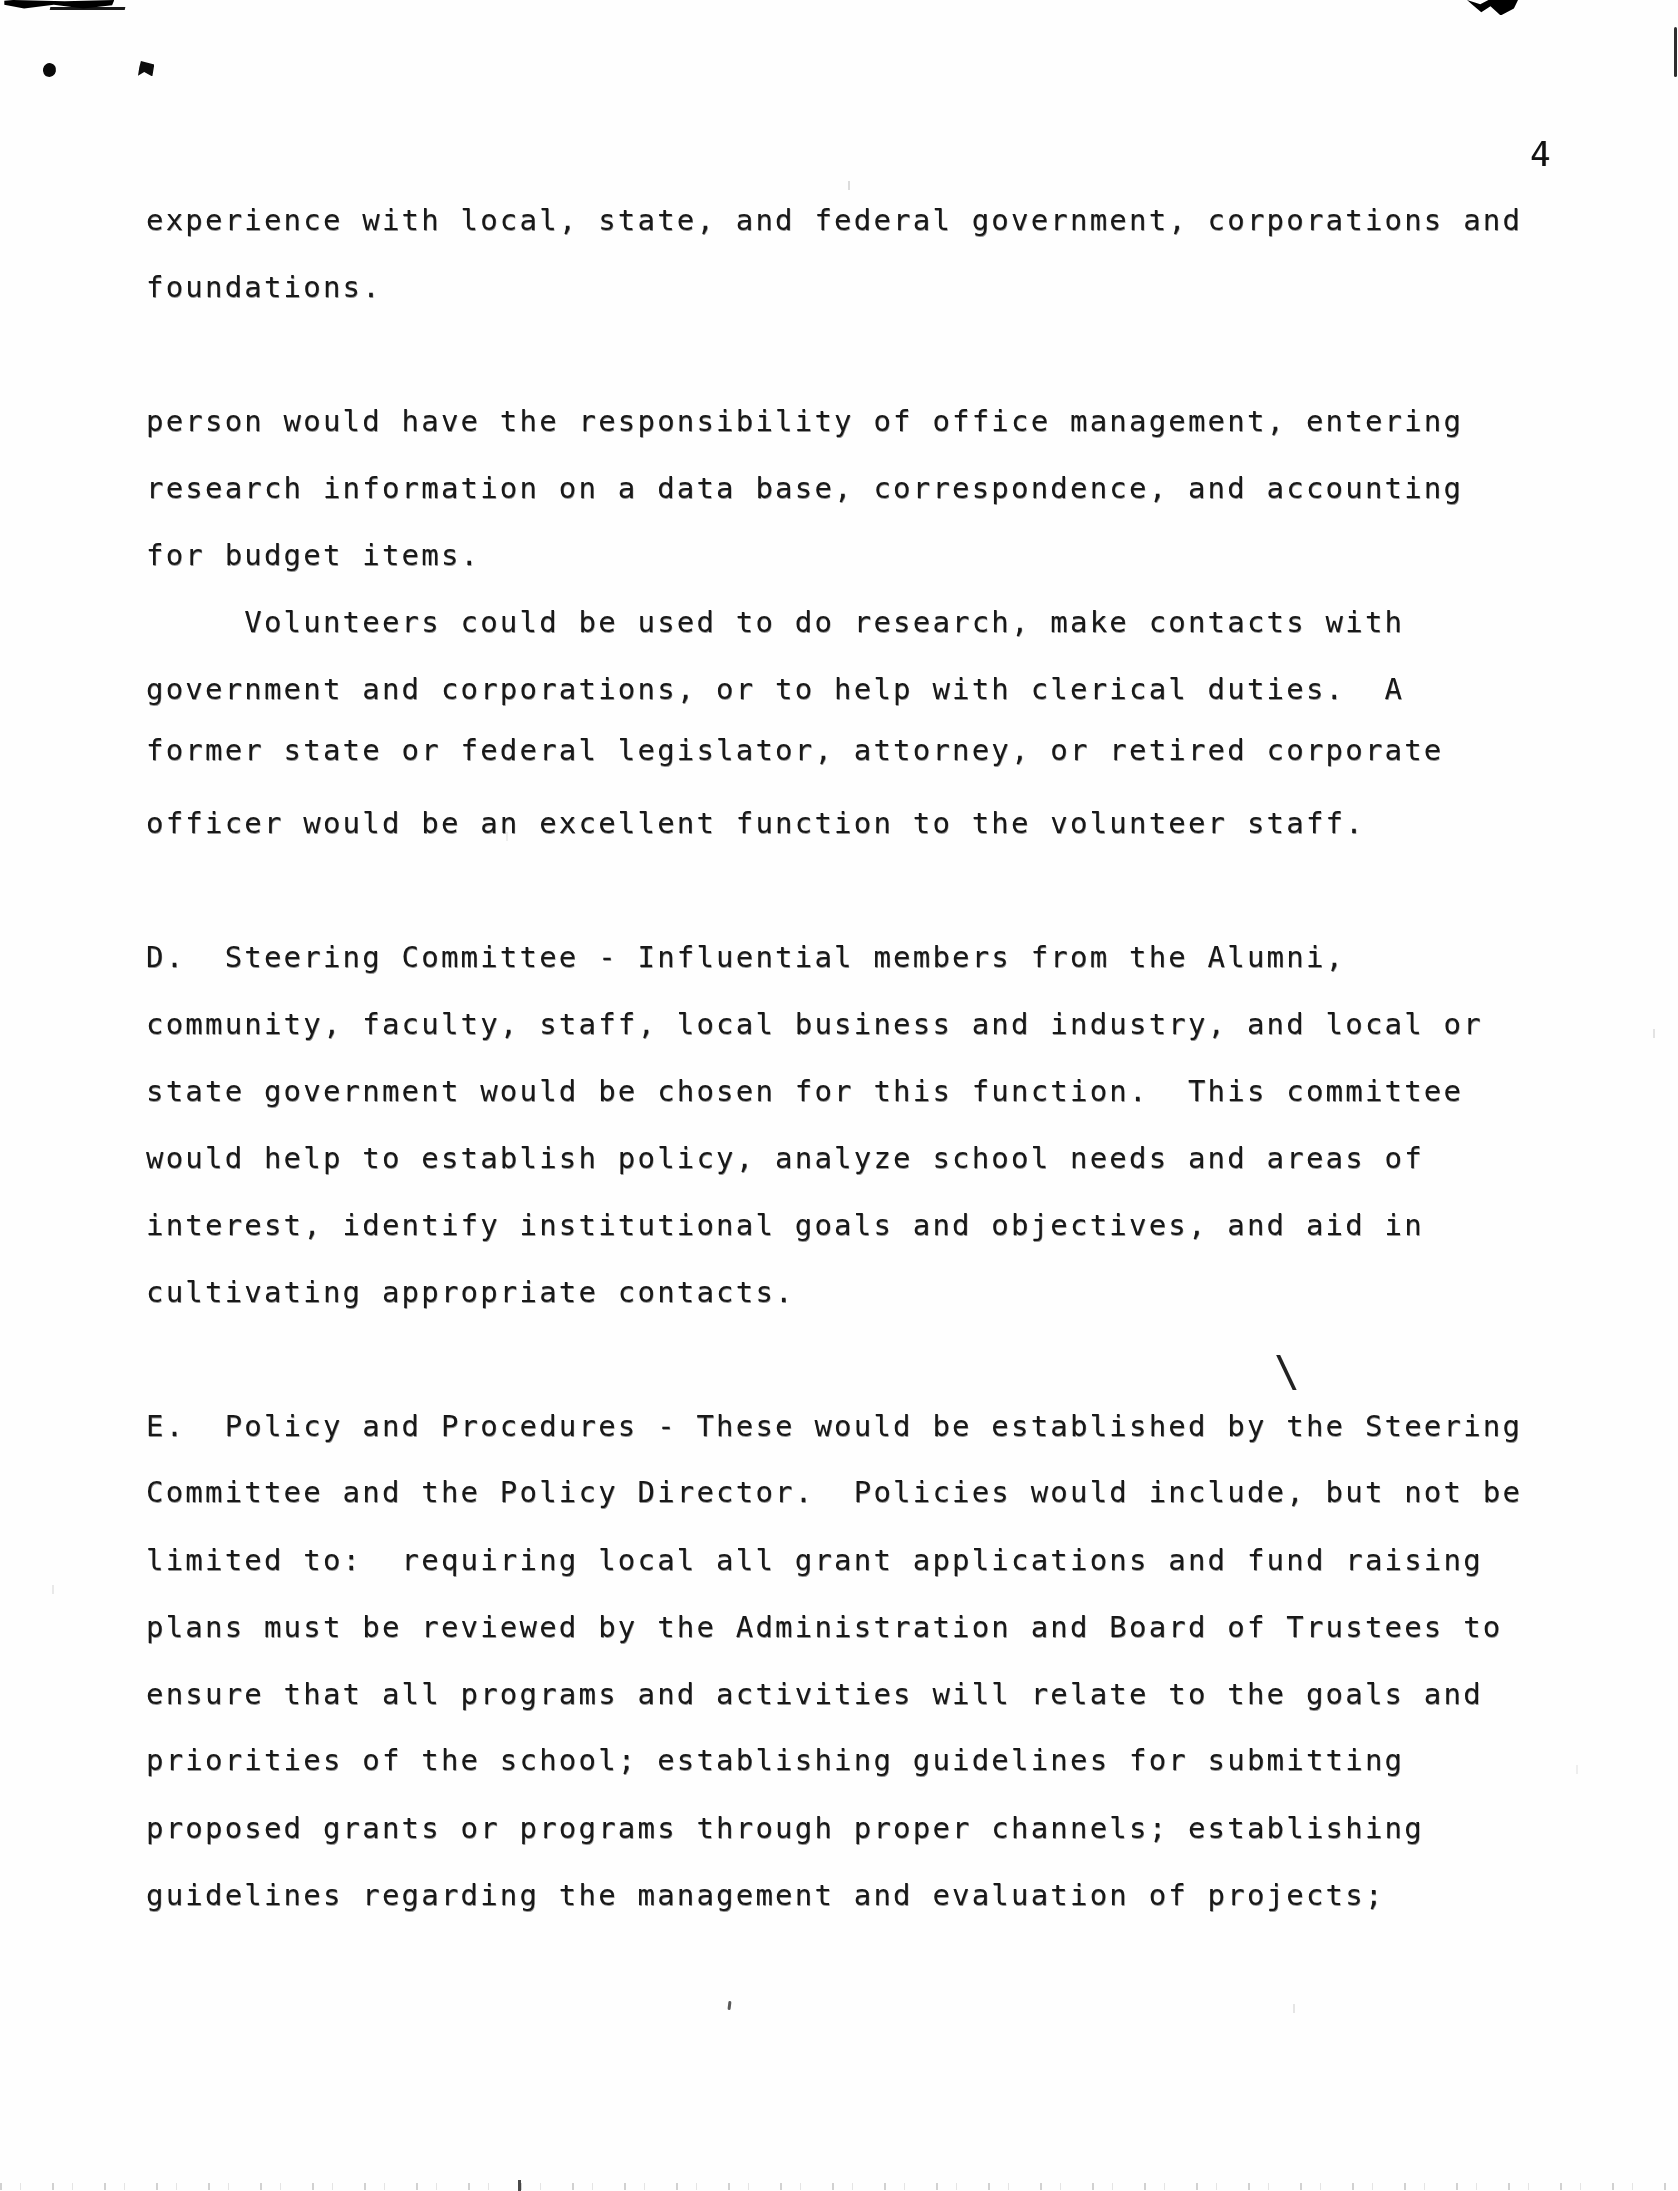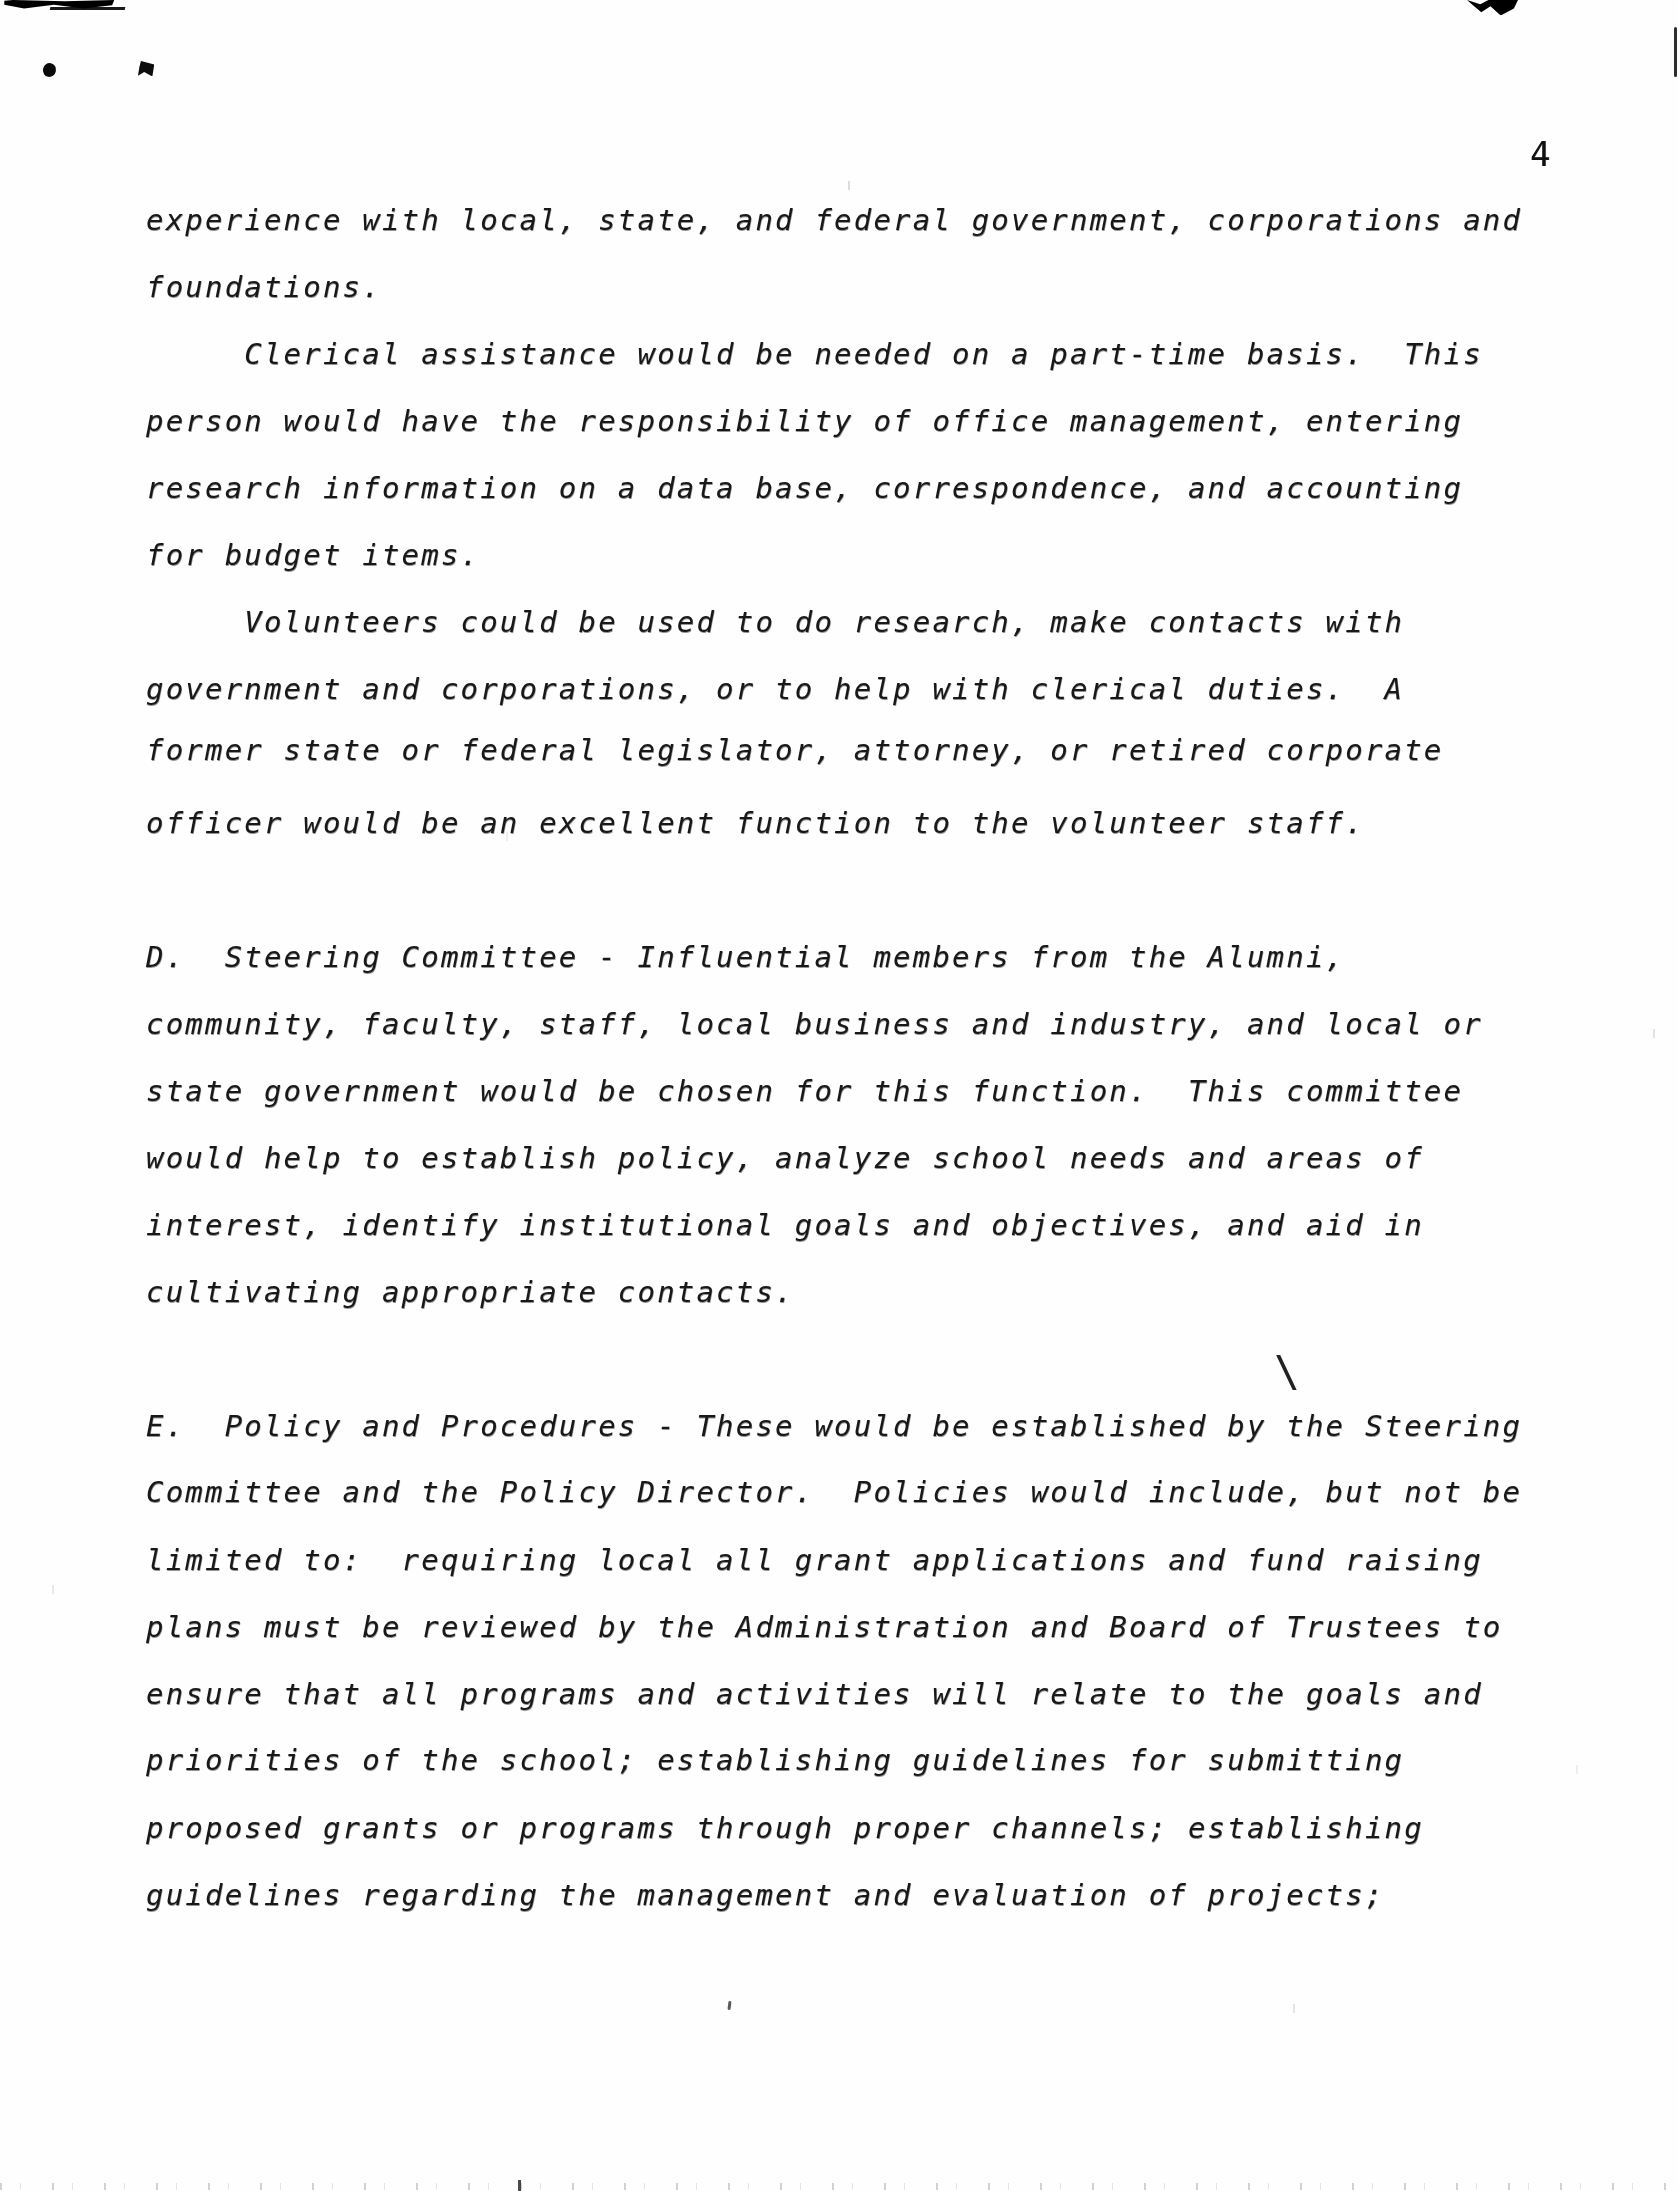--- a/index.html
+++ b/index.html
@@ -17,21 +17,20 @@
   }
   .line {
     position: absolute;
     left: 146px;
     font-size: 29px;
     letter-spacing: 2.2px;
     line-height: 1;
     white-space: pre;
     color: #181818;
     text-shadow: 0.5px 0.5px 0 rgba(20,20,20,0.45);
-    font-style: italic;
   }
   .page-number {
     position: absolute;
     left: 1530px; top: 137px;
     font-size: 34px;
     line-height: 1;
     color: #111;
     text-shadow: 0.4px 0.4px 0 rgba(0,0,0,0.4);
   }
   .stray-backslash {
@@ -94,21 +93,20 @@
 </style>
 </head>
 <body>
 
 <div class="page">
 
   <div class="page-number">4</div>
 
   <div class="line" style="top:206px">experience with local, state, and federal government, corporations and</div>
   <div class="line" style="top:273px">foundations.</div>
-  <div class="line" style="top:340px">     Clerical assistance would be needed on a part-time basis.  This</div>
   <div class="line" style="top:474px">research information on a data base, correspondence, and accounting</div>
   <div class="line" style="top:407px">person would have the responsibility of office management, entering</div>
   <div class="line" style="top:541px">for budget items.</div>
   <div class="line" style="top:675px">government and corporations, or to help with clerical duties.  A</div>
   <div class="line" style="top:608px">     Volunteers could be used to do research, make contacts with</div>
   <div class="line" style="top:736px">former state or federal legislator, attorney, or retired corporate</div>
   <div class="line" style="top:809px">officer would be an excellent function to the volunteer staff.</div>
   <div class="line" style="top:943px">D.  Steering Committee - Influential members from the Alumni,</div>
   <div class="line" style="top:1010px">community, faculty, staff, local business and industry, and local or</div>
   <div class="line" style="top:1077px">state government would be chosen for this function.  This committee</div>

